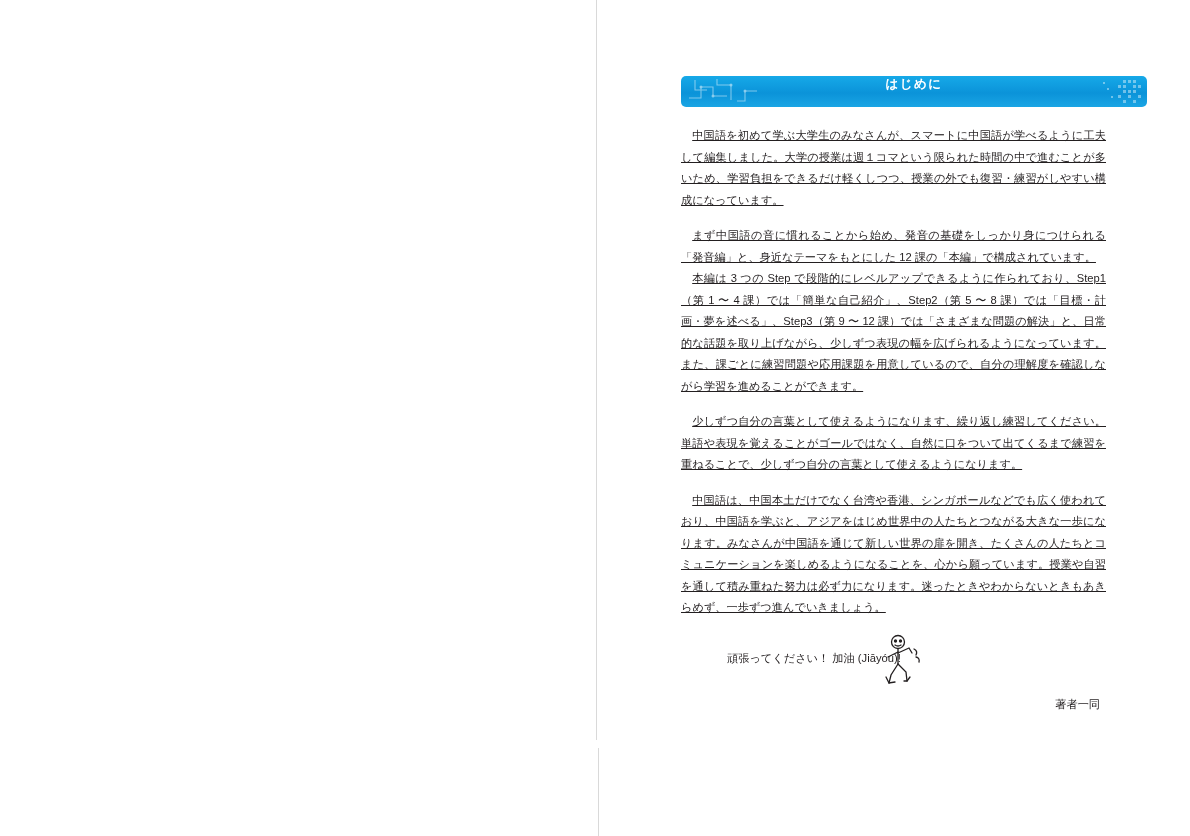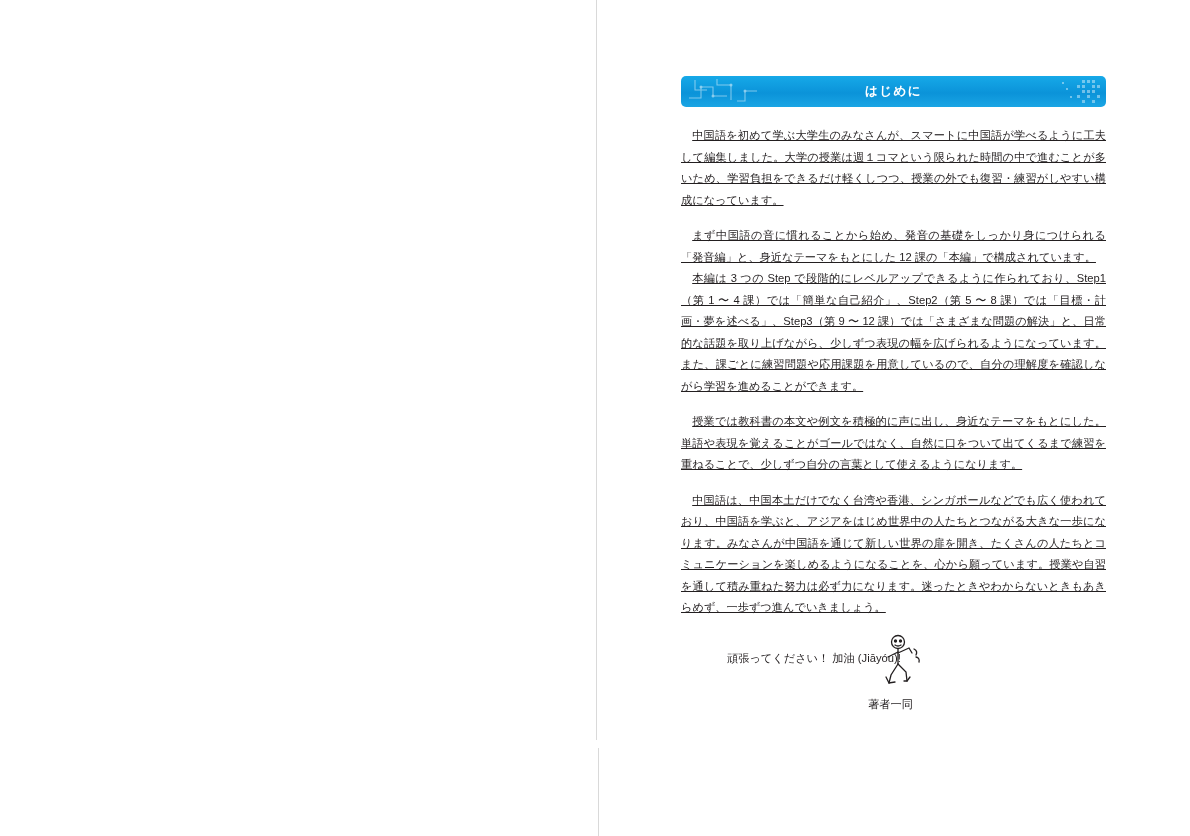--- a/index.html
+++ b/index.html
@@ -64,27 +64,26 @@
   .content {
     position: absolute;
     left: 85px;
     top: 76px;
     width: 425px;
   }
 
   
   .banner {
     position: relative;
-    width: 425px;
+    width: 466px;
     height: 31px;
     border-radius: 5px;
     background: linear-gradient(180deg, #16a9e8 0%, #0b93d9 55%, #1aa5e4 100%);
     overflow: hidden;
     display: flex;
-    align-items: center;
     justify-content: center;
   }
   .banner-title {
     color: #ffffff;
     font-size: 12.5px;
     font-weight: bold;
     letter-spacing: 1.5px;
     z-index: 3;
     position: relative;
   }
@@ -144,21 +143,21 @@
     position: absolute;
     left: 195px;
     top: 0px;
     width: 46px;
     height: 52px;
   }
 
   
   .signature {
     margin-top: 12px;
-    text-align: center;
+    text-align: right;
     font-size: 11.2px;
     color: #231f20;
     padding-right: 6px;
   }
 </style>
 </head>
 <body>
 
 <div class="spread">
 
@@ -205,21 +204,21 @@
             <rect x="40" y="6" width="2" height="2"></rect>
           </g>
         </svg>
         <span class="banner-title">はじめに</span>
       </div>
 
       <div class="body-text">
         <p class="para">中国語を初めて学ぶ大学生のみなさんが、スマートに中国語が学べるように工夫して編集しました。大学の授業は週１コマという限られた時間の中で進むことが多いため、学習負担をできるだけ軽くしつつ、授業の外でも復習・練習がしやすい構成になっています。</p>
         <p class="para tight">まず中国語の音に慣れることから始め、発音の基礎をしっかり身につけられる「発音編」と、身近なテーマをもとにした 12 課の「本編」で構成されています。</p>
         <p class="para">本編は 3 つの Step で段階的にレベルアップできるように作られており、Step1（第 1 〜 4 課）では「簡単な自己紹介」、Step2（第 5 〜 8 課）では「目標・計画・夢を述べる」、Step3（第 9 〜 12 課）では「さまざまな問題の解決」と、日常的な話題を取り上げながら、少しずつ表現の幅を広げられるようになっています。また、課ごとに練習問題や応用課題を用意しているので、自分の理解度を確認しながら学習を進めることができます。</p>
-        <p class="para">授業では教科書の本文や例文を積極的に声に出し、身近なテーマをもとにした。単語や表現を覚えることがゴールではなく、自然に口をついて出てくるまで練習を重ねることで、少しずつ自分の言葉として使えるようになります。</p>
+        <p class="para">少しずつ自分の言葉として使えるようになります、繰り返し練習してください。単語や表現を覚えることがゴールではなく、自然に口をついて出てくるまで練習を重ねることで、少しずつ自分の言葉として使えるようになります。</p>
         <p class="para">中国語は、中国本土だけでなく台湾や香港、シンガポールなどでも広く使われており、中国語を学ぶと、アジアをはじめ世界中の人たちとつながる大きな一歩になります。みなさんが中国語を通じて新しい世界の扉を開き、たくさんの人たちとコミュニケーションを楽しめるようになることを、心から願っています。授業や自習を通して積み重ねた努力は必ず力になります。迷ったときやわからないときもあきらめず、一歩ずつ進んでいきましょう。</p>
       </div>
 
       <div class="cheer-row">
         <span class="cheer-text">頑張ってください！ 加油 (Jiāyóu)!</span>
         <svg class="runner" viewBox="0 0 46 52">
           <g stroke="#231f20" stroke-width="1.3" fill="none" stroke-linecap="round">
             <circle cx="22" cy="9" r="6.5"></circle>
             <circle cx="19.5" cy="8" r="1" fill="#231f20"></circle>
             <circle cx="24.5" cy="8" r="1" fill="#231f20"></circle>

